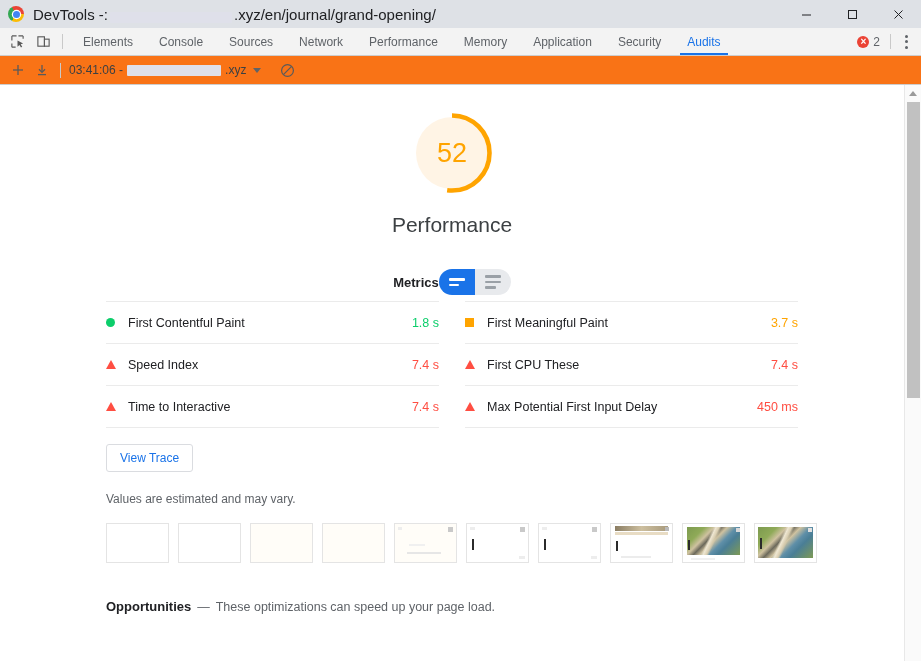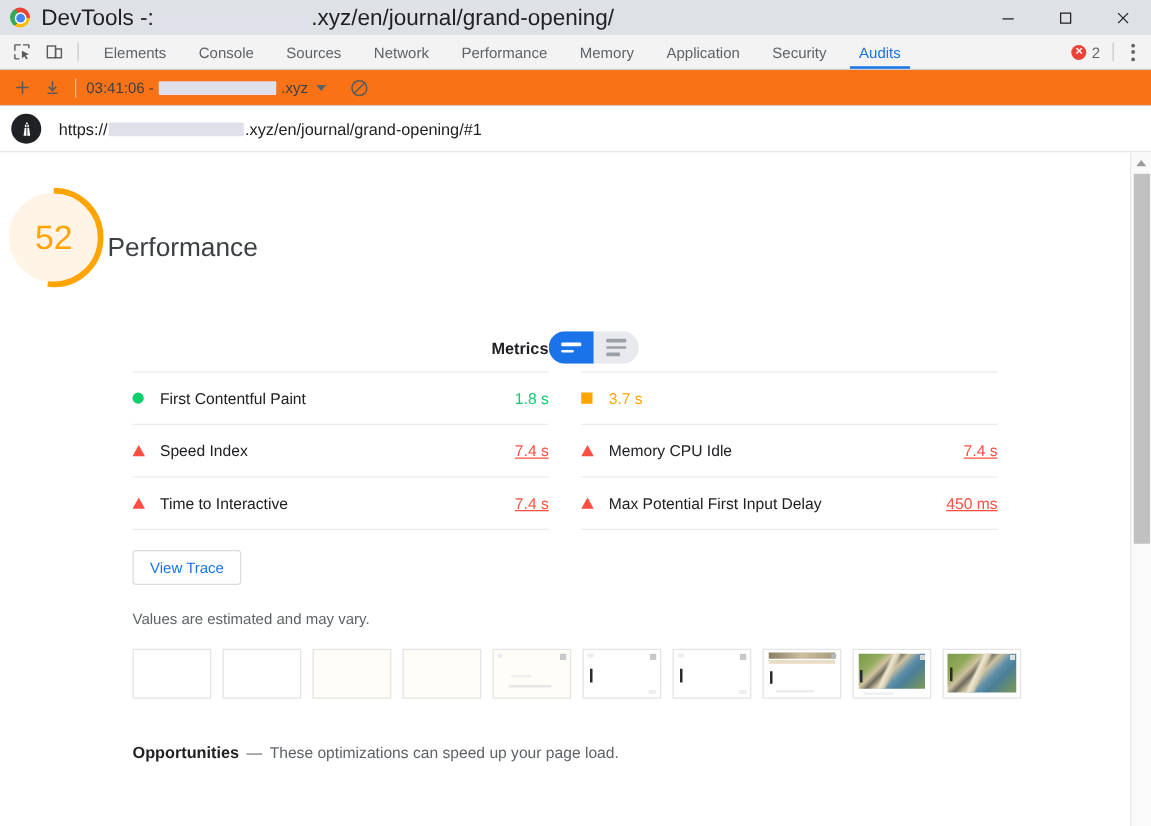--- a/index.html
+++ b/index.html
@@ -44,21 +44,21 @@
   .chrome-logo::after {
     content: "";
     position: absolute;
     left: 4.5px; top: 4.5px;
     width: 7px; height: 7px;
     border-radius: 50%;
     background: #4285f4;
     box-shadow: 0 0 0 1.2px #fff;
   }
   .title-text {
-    font-size: 18px;
+    font-size: 15px;
     color: #202124;
     margin-left: 9px;
     white-space: nowrap;
     display: flex;
     align-items: flex-end;
     gap: 0;
   }
   .redact {
     display: inline-block;
     background: #dfe0ea;
@@ -258,20 +258,21 @@
     width: 13px;
     background: #c1c1c1;
     border-radius: 0;
     height: 296px;
   }
 
   
   .gauge-area {
     padding-top: 25px;
     display: flex;
+    flex-direction: column;
     align-items: center;
   }
   .gauge {
     width: 86px;
     height: 86px;
     position: relative;
   }
   .gauge svg { display: block; }
   .gauge-value {
     position: absolute;
@@ -354,21 +355,21 @@
     width: 0; height: 0;
     border-left: 5.5px solid transparent;
     border-right: 5.5px solid transparent;
     border-bottom: 9.5px solid #ff4e42;
     display: block;
   }
   .m-title { flex: 1; }
   .m-value { font-size: 12.5px; }
   .v-pass { color: #0cce6b; }
   .v-avg { color: #ffa400; }
-  .v-fail { color: #ff4e42; text-decoration: underline; }
+  .v-fail { color: #ff4e42; }
 
   .trace-row { margin-top: 16px; }
   .btn-trace {
     background: #fff;
     border: 1px solid #dadce0;
     border-radius: 3px;
     color: #1a73e8;
     font-size: 12px;
     padding: 6px 13px;
     font-family: "Liberation Sans", sans-serif;
@@ -508,35 +509,20 @@
       <span class="caret-dn"></span>
     </div>
     <div class="ab-icon ab-clear">
       <svg width="15" height="15" viewBox="0 0 16 16">
         <circle cx="8" cy="8" r="6.3" fill="none" stroke="#5a5a5a" stroke-width="1.3"></circle>
         <line x1="3.6" y1="12.4" x2="12.4" y2="3.6" stroke="#5a5a5a" stroke-width="1.3"></line>
       </svg>
     </div>
   </div>
 
-  <div class="urlbar">
-    <div class="lh-icon">
-      <svg width="15" height="15" viewBox="0 0 16 16">
-        <path d="M8 1.4l1.1 2.2H6.9z" fill="#fff"></path>
-        <rect x="6.3" y="4.1" width="3.4" height="2.1" fill="#fff"></rect>
-        <path d="M6.1 6.8h3.8l.9 6.6H5.2z" fill="#fff"></path>
-        <line x1="8" y1="4.1" x2="8" y2="13.4" stroke="#202124" stroke-width="0.8"></line>
-      </svg>
-    </div>
-    <div class="url-text">
-      <span>https://</span>
-        <span class="redact url-redact"></span>
-        <span>.xyz/en/journal/grand-opening/#1</span>
-    </div>
-  </div>
 
   <div class="report-wrap">
     <div class="report">
 
       <div class="gauge-area">
         <div class="gauge">
           <svg width="86" height="86" viewBox="0 0 86 86">
             <circle cx="43" cy="43" r="36" fill="#fff4e5"></circle>
             <circle id="gauge-arc" cx="43" cy="43" r="37.5" fill="none" stroke="#ffa400" stroke-width="4.6" stroke-linecap="butt" transform="rotate(-90 43 43)" stroke-dasharray="122.52211349000194 235.61944901923448"></circle>
           </svg>
@@ -587,27 +573,28 @@
                 </span>
               <span class="m-title">Time to Interactive</span>
               <span class="m-value v-fail">7.4 s</span>
             </div>
           </div>
           <div class="metrics-col">
             <div class="metric-row">
               <span class="m-icon">
                   <i class="ic-avg"></i>
                 </span>
+              <span class="m-title">First Meaningful Paint</span>
               <span class="m-value v-avg">3.7 s</span>
             </div>
             <div class="metric-row">
               <span class="m-icon">
                   <i class="ic-fail"></i>
                 </span>
-              <span class="m-title">Memory CPU Idle</span>
+              <span class="m-title">First CPU These</span>
               <span class="m-value v-fail">7.4 s</span>
             </div>
             <div class="metric-row">
               <span class="m-icon">
                   <i class="ic-fail"></i>
                 </span>
               <span class="m-title">Max Potential First Input Delay</span>
               <span class="m-value v-fail">450 ms</span>
             </div>
           </div>

